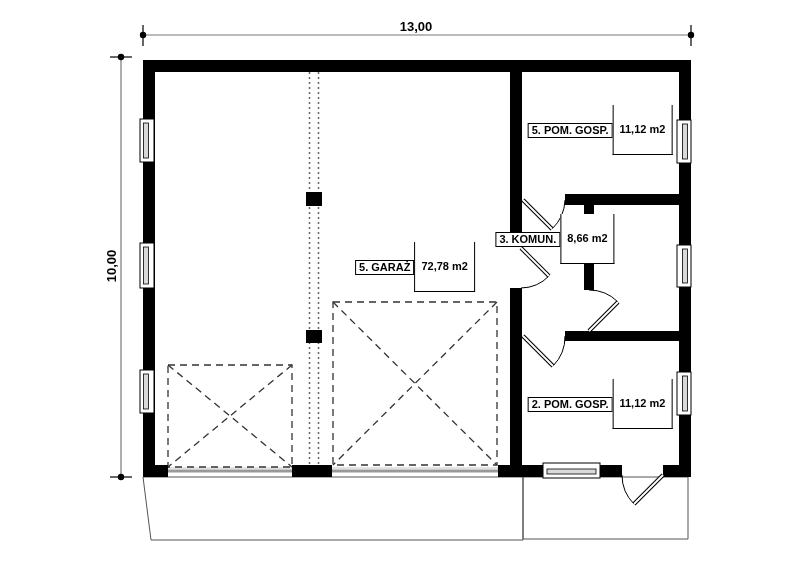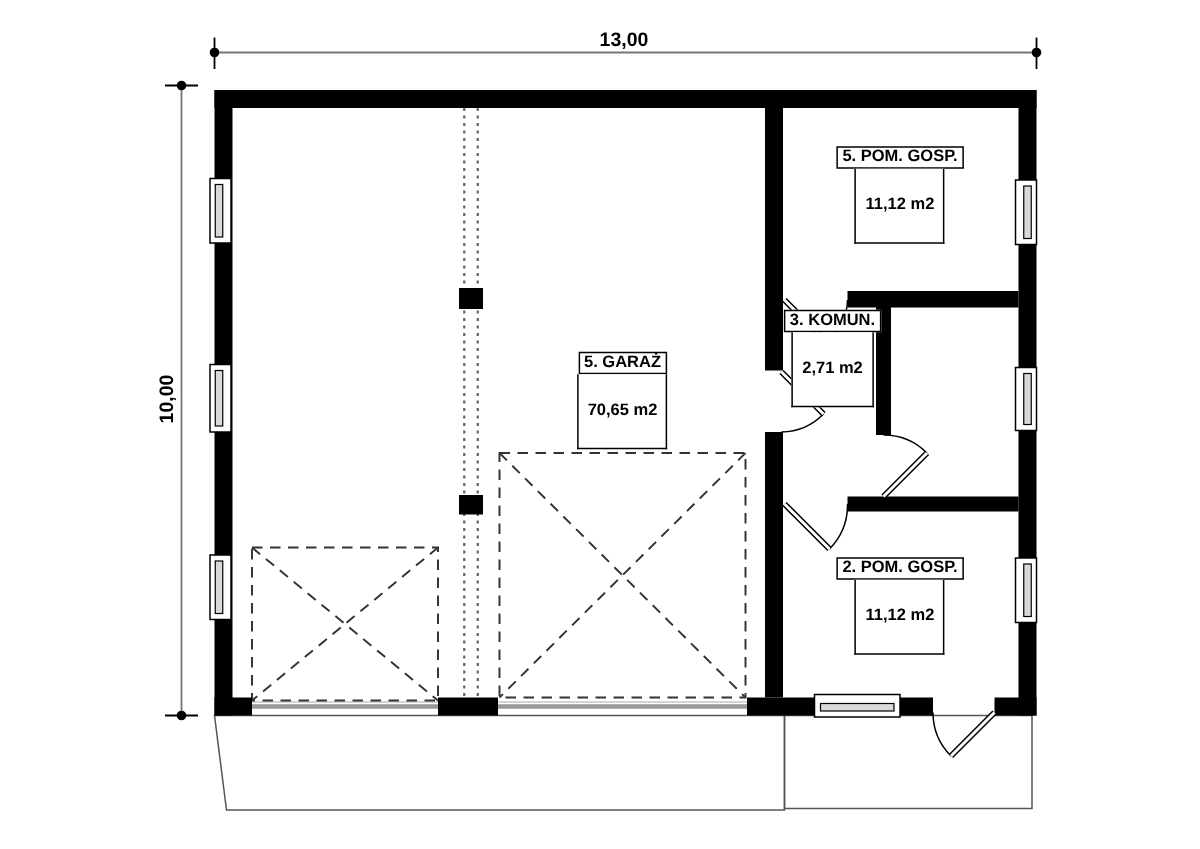--- a/index.html
+++ b/index.html
@@ -2,21 +2,21 @@
 <html><head>
 <meta charset="utf-8">
 <style>
   html,body{margin:0;padding:0;background:#ffffff;}
   .stage{
     position:relative;width:800px;height:566px;background:#ffffff;
     font-family:"Liberation Sans",sans-serif;overflow:hidden;
   }
   .stage svg{position:absolute;left:0;top:0;}
   .room-label{
-    position:absolute;display:flex;flex-direction:column;align-items:center;
+    position:absolute;display:flex;flex-direction:row;align-items:center;
     transform:translate(-50%,-50%);z-index:5;
   }
   .room-label .lbl-name{
     border:1px solid #000;background:#fff;font-weight:bold;font-size:11px;
     line-height:13px;padding:0 3px;white-space:nowrap;color:#000;
   }
   .room-label .lbl-area{
     border:1px solid #000;border-top:none;background:#fff;font-weight:bold;
     font-size:11px;line-height:13px;padding:18px 6px;white-space:nowrap;color:#000;
   }
@@ -166,31 +166,31 @@
       <circle cx="121" cy="57" r="3.2" fill="#000"></circle>
       <circle cx="121" cy="477" r="3.2" fill="#000"></circle>
     </g>
   </svg>
 
   <div class="dim-text" style="left:416px;top:26px;">13,00</div>
   <div class="dim-text vert" style="left:111px;top:266px;">10,00</div>
 
   <div class="room-label" style="left:415px;top:267px;">
     <div class="lbl-name">5. GARAŻ</div>
-    <div class="lbl-area">70,65 m2</div>
+    <div class="lbl-area">72,78 m2</div>
   </div>
 
   <div class="room-label" style="left:600px;top:130px;">
     <div class="lbl-name">5. POM. GOSP.</div>
     <div class="lbl-area">11,12 m2</div>
   </div>
 
   <div class="room-label" style="left:555px;top:239px;justify-content:flex-end;">
     <div class="lbl-name">3. KOMUN.</div>
-    <div class="lbl-area">2,71 m2</div>
+    <div class="lbl-area">8,66 m2</div>
   </div>
 
 
   <div class="room-label" style="left:600px;top:404px;align-items:center;">
     <div class="lbl-name">2. POM. GOSP.</div>
     <div class="lbl-area">11,12 m2</div>
   </div>
 
 </div>
 

